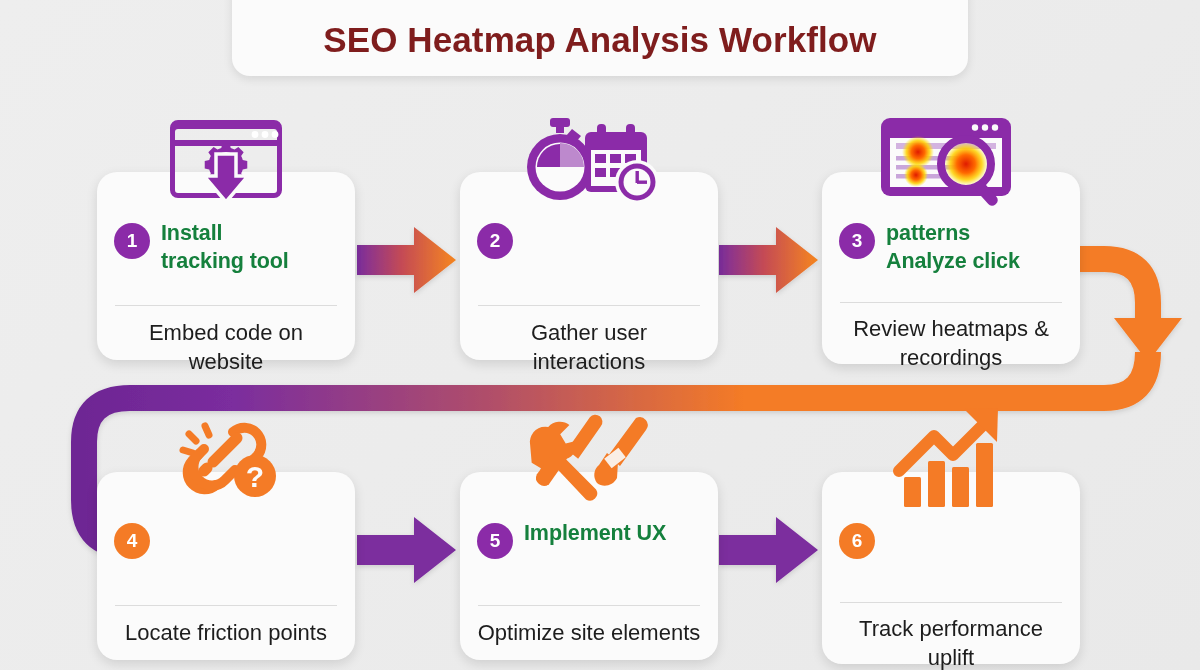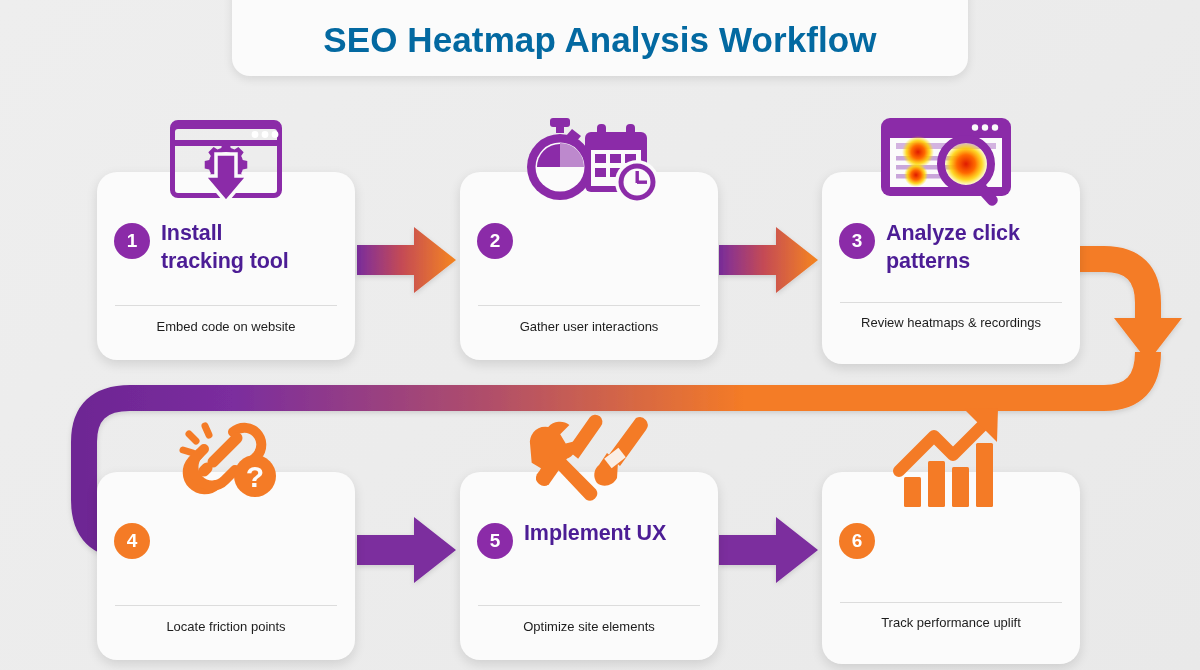--- a/index.html
+++ b/index.html
@@ -28,21 +28,21 @@
     box-shadow: 0 3px 10px rgba(0,0,0,0.10);
     display: flex;
     align-items: flex-end;
     justify-content: center;
     padding-bottom: 16px;
     box-sizing: border-box;
   }
   #title-text {
     font-size: 35px;
     font-weight: bold;
-    color: #0369a1;
+    color: #7f1d1d;
     letter-spacing: 0.1px;
     white-space: nowrap;
   }
 
   
   #connectors {
     position: absolute;
     left: 0; top: 0;
     width: 1200px;
     height: 670px;
@@ -96,41 +96,41 @@
     align-items: center;
     justify-content: center;
     margin-top: 3px;
   }
   .badge.purple { background: #8B2BA8; }
   .badge.orange { background: #F47B26; }
 
   .head-title {
     font-size: 21.5px;
     font-weight: bold;
-    color: #4c1d95;
+    color: #15803d;
     line-height: 1.28;
     letter-spacing: -0.1px;
   }
 
   .divider {
     position: absolute;
     left: 18px;
     right: 18px;
     top: 133px;
     height: 1px;
     background: #dcdcdc;
   }
 
   .caption {
     position: absolute;
     left: 12px;
     right: 12px;
     top: 146px;
     text-align: center;
-    font-size: 13px;
+    font-size: 22px;
     color: #1d1d1d;
     line-height: 1.32;
   }
   .card.tall .divider { top: 130px; }
   .card.tall .caption { top: 142px; }
 
   
   #card-1 { left: 97px;  top: 172px; }
   #card-2 { left: 460px; top: 172px; }
   #card-3 { left: 822px; top: 172px; }
@@ -315,22 +315,22 @@
           <circle cx="90" cy="54" r="22" fill="url(#blobA)"></circle>
 
           <circle cx="90" cy="54" r="25" fill="none" stroke="#8B2BA8" stroke-width="8"></circle>
           <rect x="105" y="70" width="11" height="28" rx="5" fill="#8B2BA8" transform="rotate(-42 110 84)"></rect>
         </g>
       </svg>
     </div>
     <div class="head-row">
       <div class="badge purple">3</div>
       <div class="head-title">
+        <div>patterns</div>
         <div>Analyze click</div>
-        <div>patterns</div>
       </div>
     </div>
     <div class="divider"></div>
     <div class="caption">Review heatmaps &amp; recordings</div>
   </div>
 
   <div class="card" id="card-4">
     <div class="card-icon">
       <svg width="130" height="100" viewBox="0 0 130 100">
         <g stroke="#F47B26" stroke-width="10" stroke-linecap="round" fill="none">

